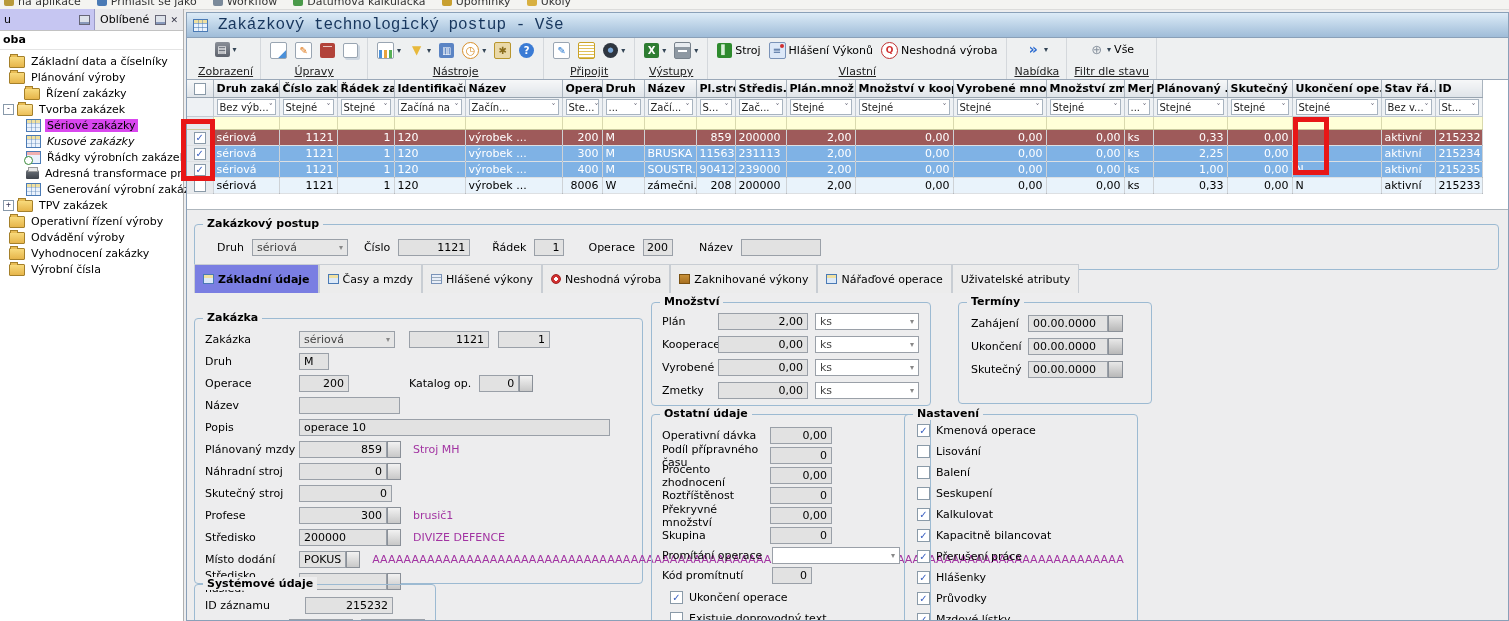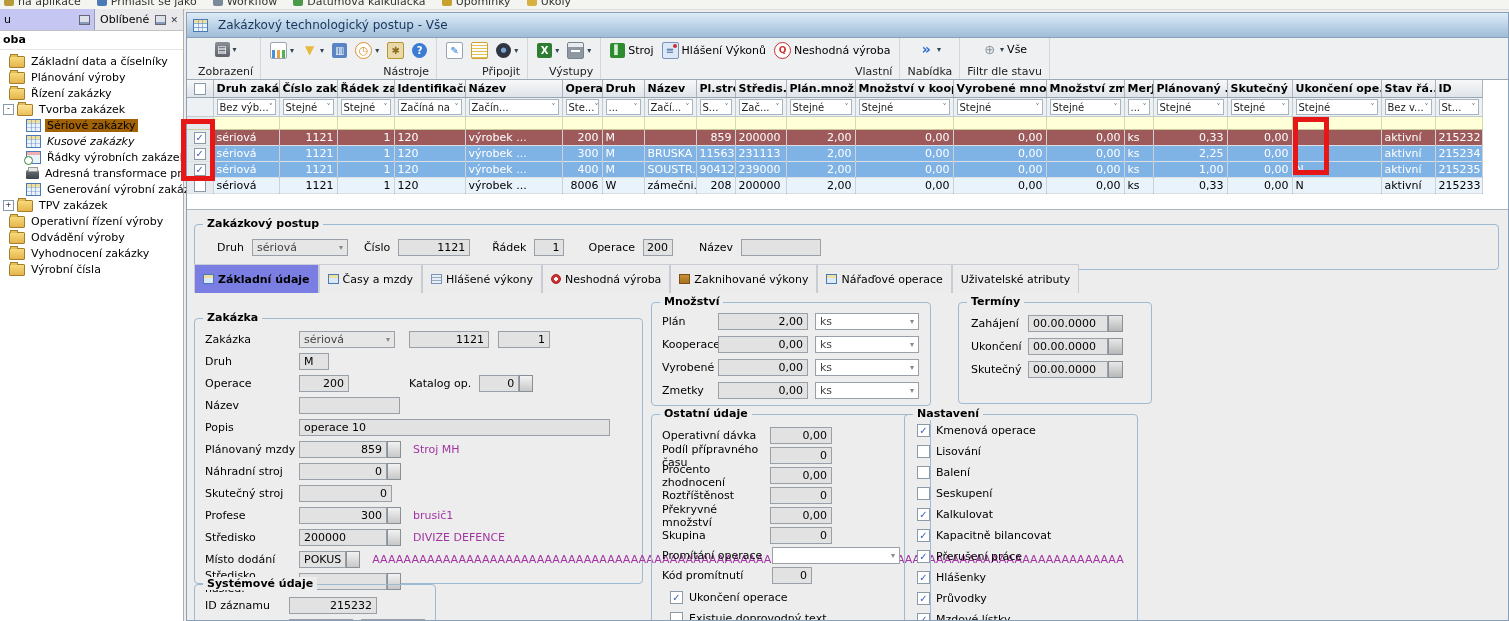--- a/index.html
+++ b/index.html
@@ -18,45 +18,45 @@
   .sb-tabs{height:21px;background:#e9e9ec;display:flex;border-bottom:1px solid #c2c2c2;}
   .sb-tab{width:86px;background:#c6c6f2;display:flex;align-items:center;padding:0 4px;border-right:1px solid #9a9ac8;}
   .sb-tab2{flex:1;display:flex;align-items:center;padding:0 5px;gap:4px;}
   .sb-tab2 .lbl{flex:1;}
   .winbtn{width:9px;height:8px;border:1px solid #667;background:#dde2ea;display:inline-block;box-shadow:inset 0 -2px 0 #8899bb;}
   .winbtn.x{background:none;border:none;box-shadow:none;color:#334;font-size:9px;line-height:8px;width:auto;font-weight:bold;}
   .sb-tab .winbtn{margin-left:auto;}
   .sb-root{height:16px;font-weight:bold;padding:2px 3px 0 3px;border-bottom:1px solid #e4e4e4;}
   .tree{padding-top:3px;}
   .tree-item{display:flex;align-items:center;height:16px;white-space:nowrap;cursor:default;}
-  .tree-item.sel .tree-lbl{background:#a16207;}
+  .tree-item.sel .tree-lbl{background:#d946ef;}
   .tree-lbl{padding:0 2px;}
   .exp{width:9px;height:9px;border:1px solid #8899aa;background:#fff;font:8px/8px "DejaVu Sans Mono",monospace;text-align:center;color:#335;margin-right:3px;flex:none;}
   .exp-sp{width:6px;flex:none;}
   .ti{display:inline-block;position:relative;margin-right:4px;flex:none;}
   .ti-folder,.ti-folder-open{width:14px;height:10px;background:linear-gradient(#f8da7c,#e6b54a);border:1px solid #a5802a;border-radius:1px;margin-top:2px;}
   .ti-folder::before,.ti-folder-open::before{content:"";position:absolute;top:-3px;left:0;width:6px;height:2px;background:#e9bd55;border:1px solid #a5802a;border-bottom:none;}
   .ti-folder-open{background:linear-gradient(#fce49a,#ecbf58);}
   .ti-table{width:13px;height:11px;border:1px solid #4a7ab5;background:
     linear-gradient(90deg,rgba(0,0,0,0) 0 4px,rgba(74,122,181,.45) 4px 5px,rgba(0,0,0,0) 5px 8px,rgba(74,122,181,.45) 8px 9px,rgba(0,0,0,0) 9px),
     linear-gradient(#f0e0a0 0 3px,rgba(74,122,181,.4) 3px 4px,#eaf2fc 4px 7px,rgba(74,122,181,.4) 7px 8px,#eaf2fc 8px);}
   .ti-table-clock{width:13px;height:11px;border:1px solid #4a7ab5;background:linear-gradient(#f0b0b0 0 3px,#eaf2fc 3px);}
   .ti-table-clock::after{content:"";position:absolute;left:-3px;bottom:-2px;width:7px;height:7px;border-radius:50%;background:#fff;border:1px solid #3a8a3a;}
   .ti-printer{width:13px;height:9px;background:linear-gradient(#6a7078,#3e434b);border-radius:2px 2px 1px 1px;margin-top:3px;}
   .ti-printer::before{content:"";position:absolute;left:2px;top:-3px;width:8px;height:3px;background:#e8e8e8;border:1px solid #999;}
   
   .main{position:absolute;left:186px;top:12px;width:1321px;height:607px;background:#eef0f1;border:1px solid #8aa0b8;}
   .titlebar{height:24px;background:linear-gradient(#dcebf7,#9fbcd8);display:flex;align-items:center;padding:0 6px;gap:6px;border-bottom:1px solid #8aa0b8;}
-  .title-text{color:#17365d;font-size:12px;}
+  .title-text{color:#17365d;font-size:16px;font-family:Liberation Mono, monospace;}
   
   .toolbar{height:41px;display:flex;align-items:stretch;background:#eef0f1;border-bottom:2px solid #c6ccd2;padding-left:4px;}
   .tb-group{display:flex;flex-direction:column;justify-content:space-between;padding:3px 7px 1px 7px;border-right:1px solid #d4d8dc;}
   .tb-icons{display:flex;align-items:center;gap:4px;justify-content:center;}
   .tb-btn{display:flex;align-items:center;gap:3px;padding:1px 2px;border-radius:2px;cursor:default;}
-  .tb-label{text-align:right;color:#222;padding-top:1px;}
+  .tb-label{text-align:center;color:#222;padding-top:1px;text-decoration:underline;}
   .tb-text{white-space:nowrap;}
   .caret{font-size:8px;color:#345;}
   .ic{width:15px;height:15px;display:inline-block;border-radius:2px;position:relative;font:10px/15px "DejaVu Sans",sans-serif;text-align:center;color:#fff;flex:none;}
   .ic::before{display:block;}
   .ic-views{background:linear-gradient(#8a8f98,#5d626c);} .ic-views::before{content:"▤";}
   .ic-new-record{background:linear-gradient(315deg,#4a90d9 26%,#fff 27%);border:1px solid #99a5b2;}
   .ic-edit-record{background:#fff;border:1px solid #99a5b2;} .ic-edit-record::before{content:"✎";color:#e07818;}
   .ic-delete-record{background:#b2433a;} .ic-delete-record::before{content:"";position:absolute;left:3px;right:3px;top:3px;height:1px;background:#fff;opacity:.7;}
   .ic-copy-record{background:#fff;border:1px solid #99a5b2;box-shadow:2px 2px 0 #cdd6e0;width:13px;height:13px;}
   .ic-chart{background:#fff;border:1px solid #99a5b2;background-image:linear-gradient(90deg,#4a90d9 0 3px,rgba(0,0,0,0) 3px 5px,#e8a33d 5px 8px,rgba(0,0,0,0) 8px 10px,#55b055 10px 13px);background-size:13px 8px;background-repeat:no-repeat;background-position:1px bottom;}
@@ -184,21 +184,21 @@
       <div class="tree-item" style="padding-left: 3px;">
         <span class="exp-sp"></span>
         <span class="ti ti-folder"></span>
         <span class="tree-lbl">Základní data a číselníky</span>
       </div>
       <div class="tree-item" style="padding-left: 3px;">
         <span class="exp-sp"></span>
         <span class="ti ti-folder"></span>
         <span class="tree-lbl">Plánování výroby</span>
       </div>
-      <div class="tree-item" style="padding-left: 3px;">
+      <div class="tree-item" style="padding-left: 18px;">
         <span class="exp-sp"></span>
         <span class="ti ti-folder"></span>
         <span class="tree-lbl">Řízení zakázky</span>
       </div>
       <div class="tree-item" style="padding-left: 3px;">
         <span class="exp">-</span>
         <span class="ti ti-folder-open"></span>
         <span class="tree-lbl">Tvorba zakázek</span>
       </div>
       <div class="tree-item sel" style="padding-left: 20px;">
@@ -261,20 +261,37 @@
   </div>
   <div class="toolbar">
       <div class="tb-group">
         <div class="tb-icons">
           <div class="tb-btn">
             <span class="ic ic-views"></span>
             <span class="caret">▾</span>
           </div>
         </div>
         <div class="tb-label">Zobrazení</div>
+      </div>
+      <div class="tb-group">
+        <div class="tb-icons">
+          <div class="tb-btn">
+            <span class="ic ic-new-record"></span>
+          </div>
+          <div class="tb-btn">
+            <span class="ic ic-edit-record"></span>
+          </div>
+          <div class="tb-btn">
+            <span class="ic ic-delete-record"></span>
+          </div>
+          <div class="tb-btn">
+            <span class="ic ic-copy-record"></span>
+          </div>
+        </div>
+        <div class="tb-label">Úpravy</div>
       </div>
       <div class="tb-group">
         <div class="tb-icons">
           <div class="tb-btn">
             <span class="ic ic-chart"></span>
             <span class="caret">▾</span>
           </div>
           <div class="tb-btn">
             <span class="ic ic-filter"></span>
             <span class="caret">▾</span>
@@ -807,21 +824,21 @@
       </div>
       <div class="frow">
         <span class="zl">Středisko násled.</span>
         <div class="inp w88"></div>
         <span class="sbtn"></span>
       </div>
     </div>
 
     <div class="gbox" style="left:7px;top:374px;width:240px;height:80px;">
       <span class="gtitle">Systémové údaje</span>
-      <div class="frow" style="margin-top:12px;">
+      <div class="frow" style="margin-top:12px;gap:16px;">
         <span class="zl" style="width:84px;">ID záznamu</span>
         <div class="inp num w88">215232</div>
       </div>
       <div class="frow">
         <span class="zl" style="width:84px;"></span>
         <div class="inp w88"></div>
         <div class="inp w88" style="margin-left:8px;"></div>
       </div>
     </div>
 

